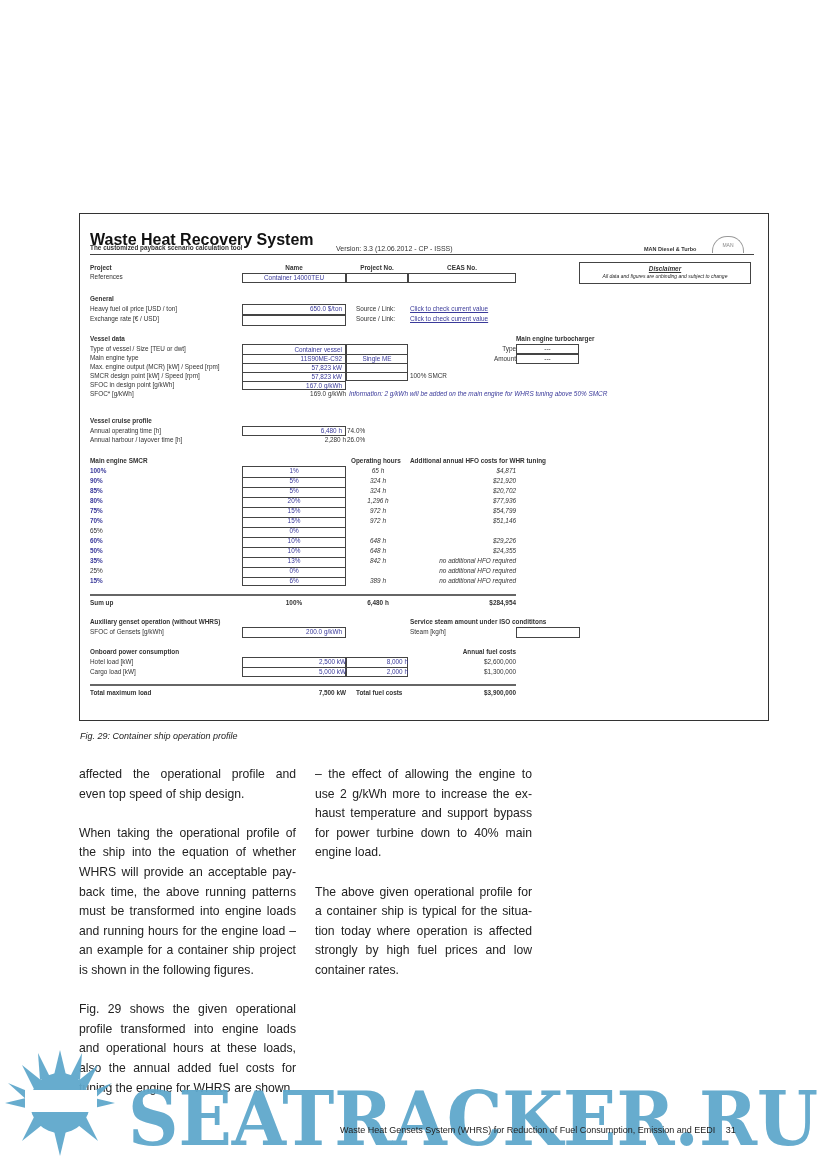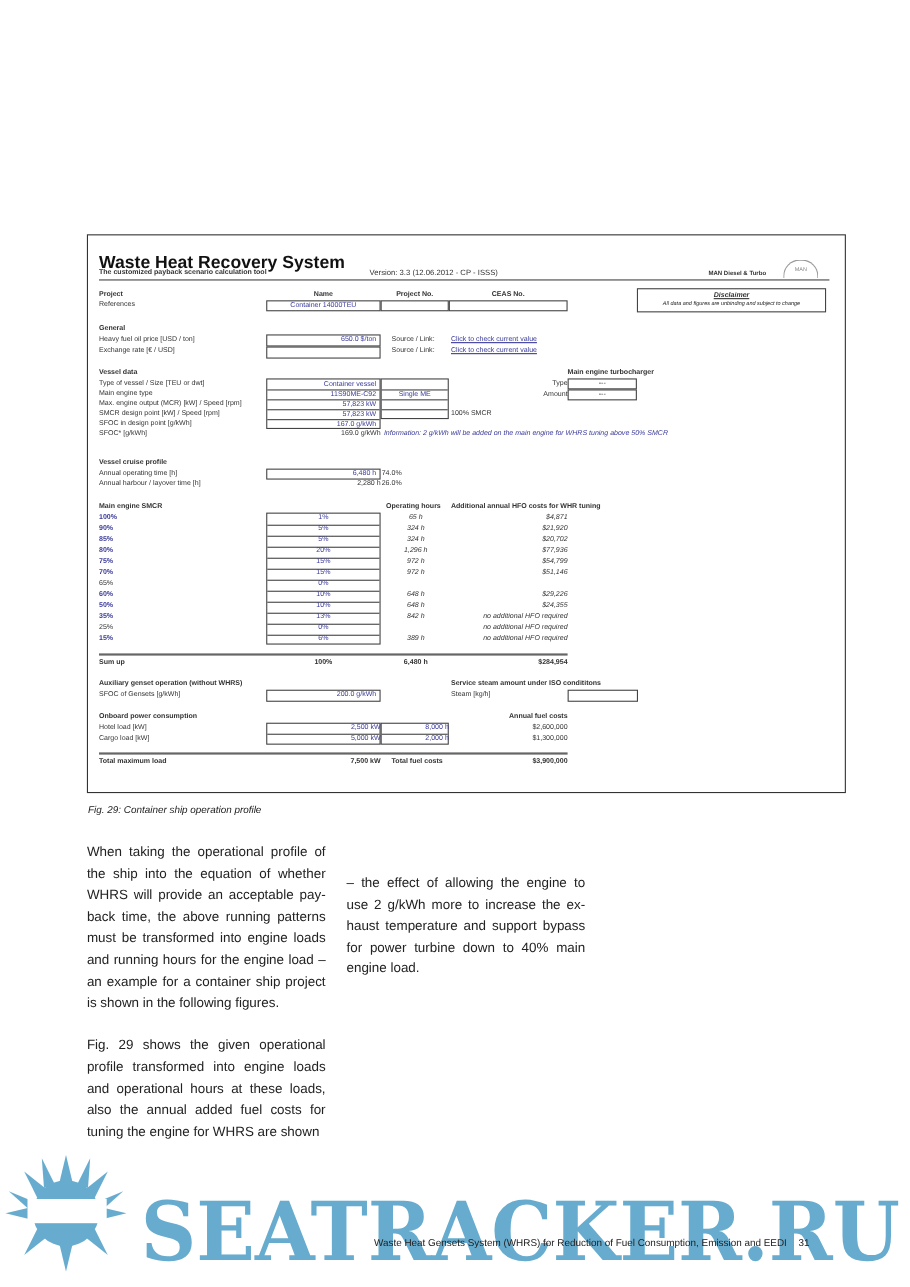--- a/index.html
+++ b/index.html
@@ -212,25 +212,27 @@
   <div class="hr2" style="left:10px;width:426px;top:470px;"></div>
   <div class="abs ss b" style="left:10px;top:475px;">Total maximum load</div>
   <div class="abs ss b cellr" style="left:162px;width:104px;top:475px;">7,500 kW</div>
   <div class="abs ss b" style="left:276px;top:475px;">Total fuel costs</div>
   <div class="abs ss b" style="left:330px;width:106px;text-align:right;top:475px;">$3,900,000</div>
 </div>
 
 <div class="caption">Fig. 29: Container ship operation profile</div>
 
 <div class="col" style="left:79px;top:765px;width:217px;">
+  <p>affected the operational profile and even top speed of ship design.</p>
   <p>When taking the operational profile of the ship into the equation of whether WHRS will provide an acceptable pay-back time, the above running patterns must be transformed into engine loads and running hours for the engine load – an example for a container ship project is shown in the following figures.</p>
   <p>Fig. 29 shows the given operational profile transformed into engine loads and operational hours at these loads, also the annual added fuel costs for tuning the engine for WHRS are shown</p>
 </div>
-<div class="col" style="left:315px;top:765px;width:217px;margin-top:28px;">
+<div class="col" style="left:315px;top:765px;width:217px;">
   <p>– the effect of allowing the engine to use 2 g/kWh more to increase the ex-haust temperature and support bypass for power turbine down to 40% main engine load.</p>
+  <p>The above given operational profile for a container ship is typical for the situa-tion today where operation is affected strongly by high fuel prices and low container rates.</p>
 </div>
 
 <svg class="wm" viewBox="0 0 827 125">
   <g fill="#5fa8cc" opacity="0.95">
     <circle cx="60" cy="58" r="30"></circle>
     <polygon points="60,5 66,30 54,30"></polygon>
       <polygon points="60,111 66,86 54,86"></polygon>
     <polygon points="5,58 30,52 30,64"></polygon>
       <polygon points="115,58 90,52 90,64"></polygon>
     <polygon points="22,20 42,36 34,44"></polygon>

